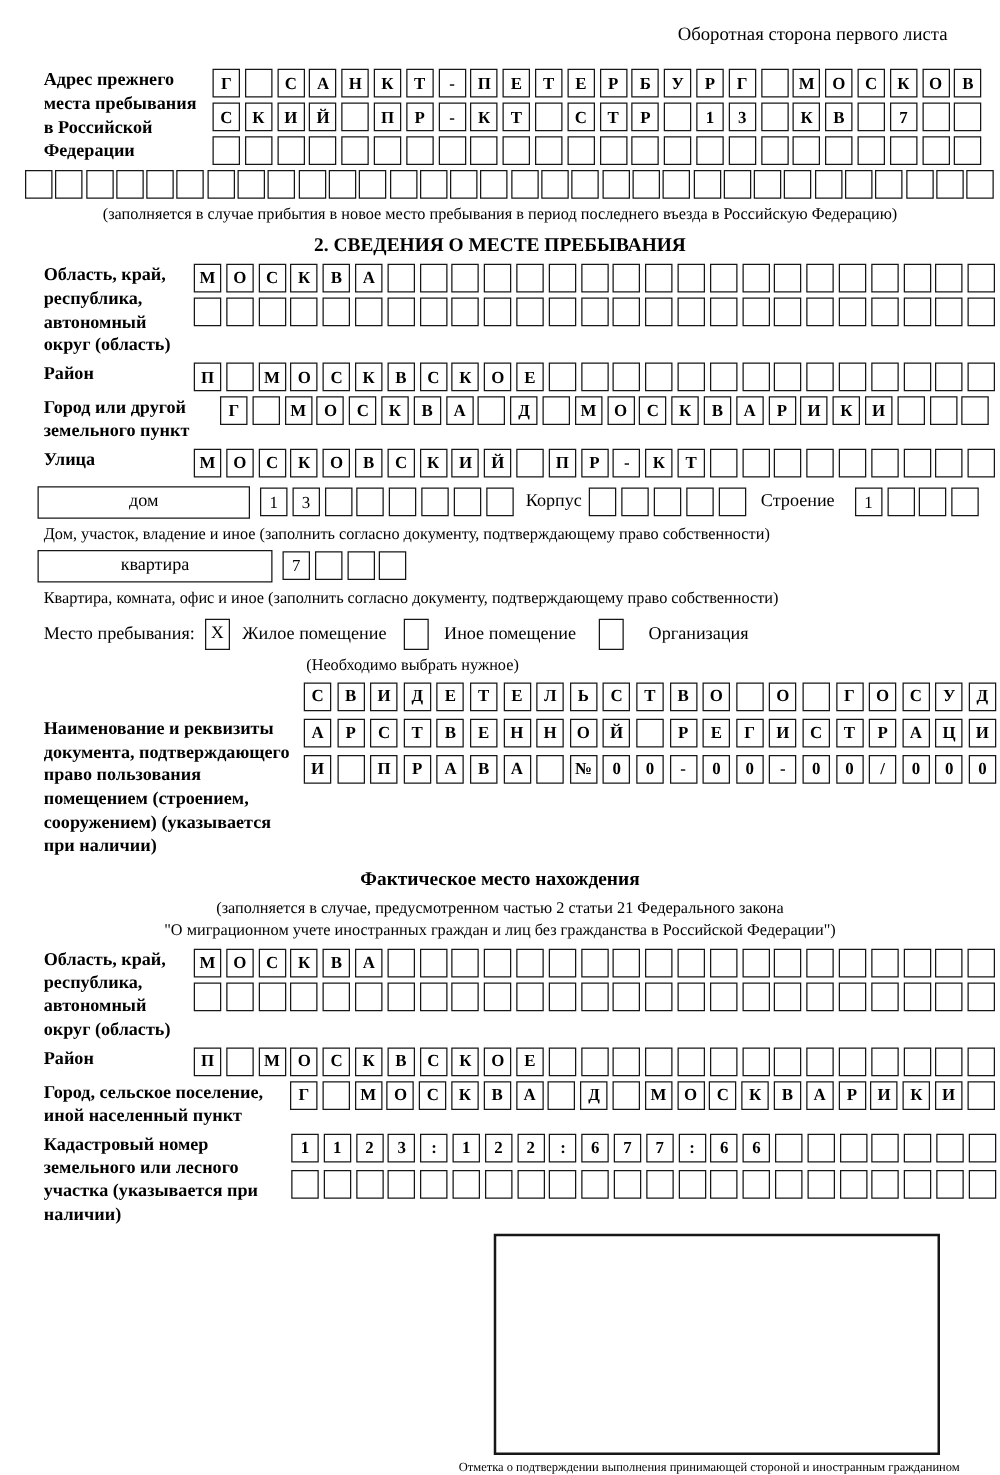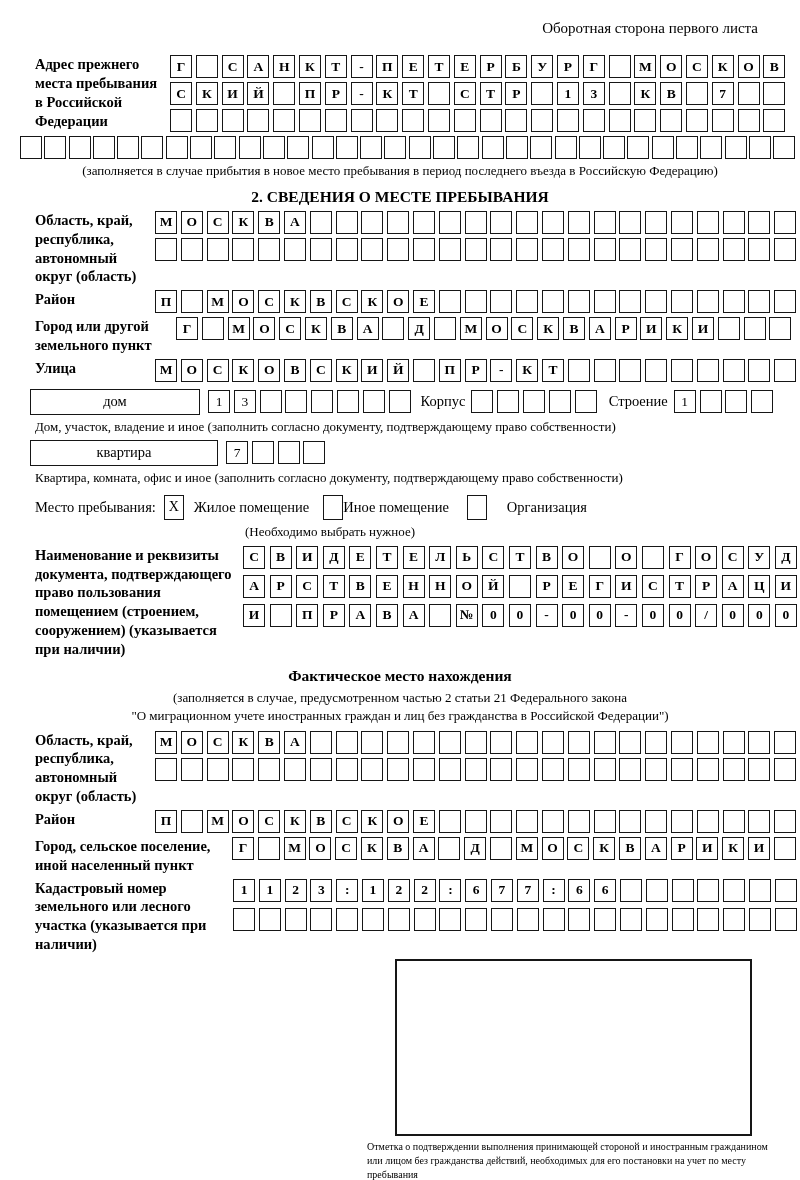--- a/index.html
+++ b/index.html
@@ -5,21 +5,21 @@
   html,body{margin:0;padding:0;background:#fff;}
   .page{
     position:relative;width:800px;height:1180px;overflow:hidden;background:#fff;color:#000000;
     font-family:"Liberation Serif","DejaVu Serif",serif;
   }
   .corner-note{ text-align:right; padding:20px 42px 0 0; font-size:15px; }
 
   .frow{ display:flex; align-items:flex-start; margin-left:35px;font-weight:bold; }
   .flabel{ box-sizing:border-box; padding-right:8px; font-size:14.5px; line-height:1.3; }
   .w135{flex:0 0 135px;} .w120{flex:0 0 120px;} .w141{flex:0 0 141px;}
-  .w208{flex:0 0 208px;} .w197{flex:0 0 197px;} .w198{flex:0 0 198px;}
+  .w208{flex:0 0 208px;margin-top:28px;} .w197{flex:0 0 197px;} .w198{flex:0 0 198px;}
 
   .cellrows{ display:flex; flex-direction:column; gap:4px; }
   .cells{ display:flex; gap:3.8px; }
   .cells.gap-wide{ gap:4.6px; }
   .cells.gap-tight{ gap:2.3px; }
   .cell{
     box-sizing:border-box; flex:0 0 22px; width:22px; height:23px;
     border:1.6px solid #161616; display:inline-flex; align-items:center; justify-content:center;
     font-size:13.5px; background:#fff;
   }
@@ -341,21 +341,21 @@
         <span class="cell"></span>
       </div>
     <span class="inline-lbl" style="margin:0 6px 0 10px;">Корпус</span>
     <div class="cells">
         <span class="cell"></span>
         <span class="cell"></span>
         <span class="cell"></span>
         <span class="cell"></span>
         <span class="cell"></span>
       </div>
-    <span class="inline-lbl" style="margin:0 6px 0 12px;">Строение</span>
+    <span class="inline-lbl" style="margin:0 16px 0 12px;">Строение</span>
     <div class="cells">
         <span class="cell">1</span>
         <span class="cell"></span>
         <span class="cell"></span>
         <span class="cell"></span>
       </div>
   </div>
   <div class="caption left">Дом, участок, владение и иное (заполнить согласно документу, подтверждающему право собственности)</div>
 
   <div class="house-row" style="margin-top:4px;">
@@ -367,21 +367,21 @@
         <span class="cell"></span>
       </div>
   </div>
   <div class="caption left">Квартира, комната, офис и иное (заполнить согласно документу, подтверждающему право собственности)</div>
 
   <div class="stay-row">
     <span>Место пребывания:</span>
     <span class="checkbox" style="margin-left:8px;">X</span>
     <span style="margin-left:10px;">Жилое помещение</span>
     <span class="checkbox" style="margin-left:14px;"></span>
-    <span style="margin-left:0;">Иное помещение</span>
+    <span style="margin-left:12px;">Иное помещение</span>
     <span class="checkbox" style="margin-left:18px;"></span>
     <span style="margin-left:20px;">Организация</span>
   </div>
   <div class="stay-note">(Необходимо выбрать нужное)</div>
 
   <div class="frow mt6">
     <div class="flabel w208">Наименование и реквизиты документа, подтверждающего право пользования помещением (строением, сооружением) (указывается при наличии)</div>
     <div class="cellrows" style="gap:6px;">
       <div class="cells gap-wide">
           <span class="cell">С</span>

